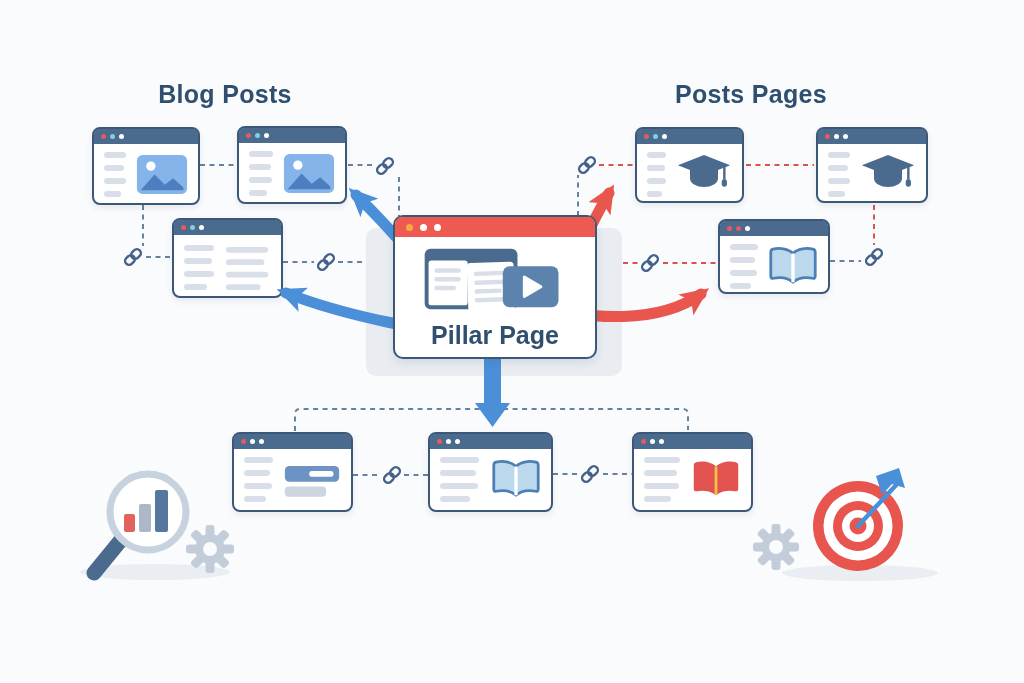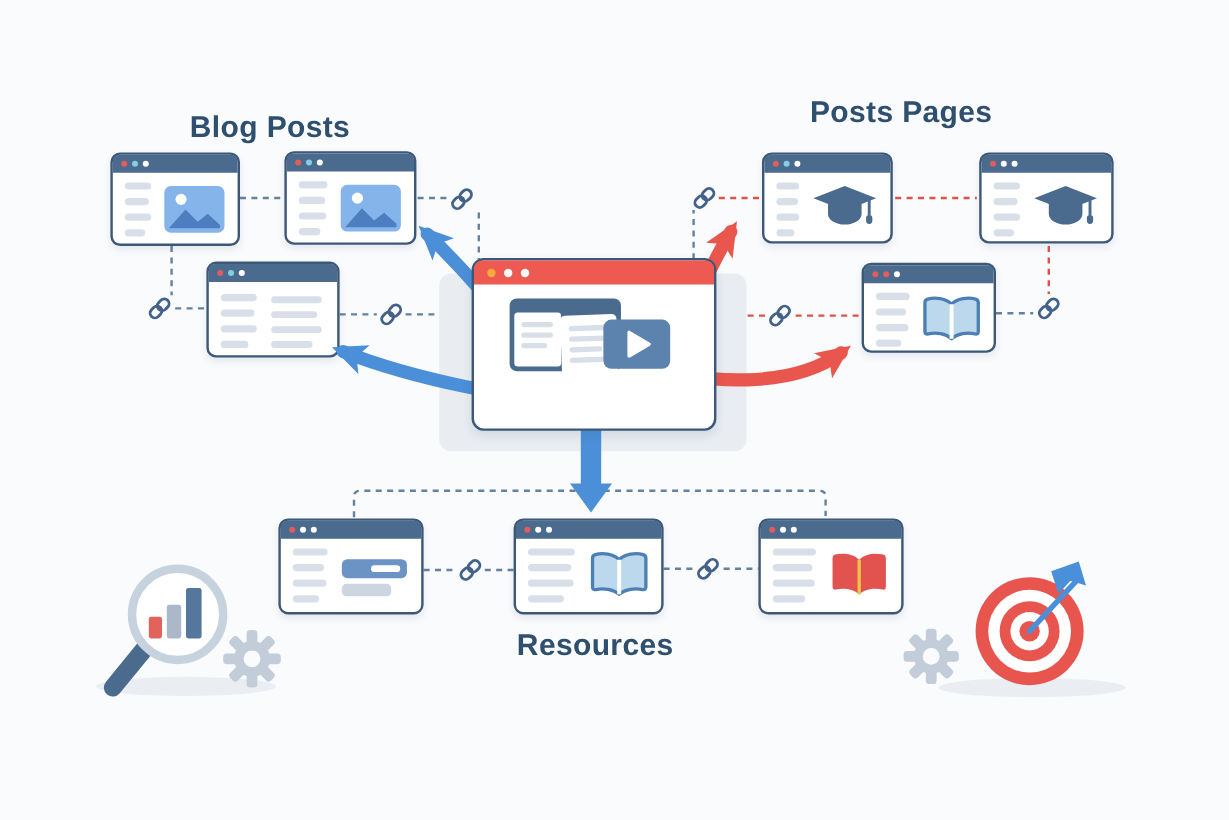--- a/index.html
+++ b/index.html
@@ -5,21 +5,21 @@
   html,body{margin:0;padding:0;}
   .stage{
     position:relative;width:1024px;height:683px;overflow:hidden;
     background:var(--background,#fafbfd);
     font-family:"Liberation Sans",sans-serif;
   }
   .section-title{
     position:absolute;font-size:25px;font-weight:bold;color:var(--heading-text,#2f4f6e);
     text-align:center;letter-spacing:.3px;
   }
-  #title-blog{left:100px;top:80px;width:250px;margin-top:12px;}
+  #title-blog{left:100px;top:80px;width:250px;}
   #title-course{left:626px;top:80px;width:250px;}
   #title-resources{left:371px;top:524px;width:250px;}
 
   
   .bcard{
     position:absolute;background:#fff;border:2px solid var(--card-border,#3b5878);
     border-radius:8px;box-shadow:0 3px 6px rgba(60,80,110,.10);z-index:3;box-sizing:border-box;
   }
   .bcard .bar{
     height:15px;background:var(--card-header-slate,#4a6b8d);
@@ -78,21 +78,20 @@
   .arrow-red-path{fill:none;stroke:var(--arrow-red,#e8564e);stroke-width:11;stroke-linecap:round;}
   .decor{position:absolute;z-index:1;}
 </style>
 </head>
 <body>
 
 <div class="stage">
 
   <div class="section-title" id="title-blog">Blog Posts</div>
   <div class="section-title" id="title-course">Posts Pages</div>
-  <div class="section-title" id="title-resources">Resources</div>
 
   <svg id="connector-layer" class="layer" width="1024" height="683">
     <path class="dash-blue" d="M200 165 H237"></path>
     <path class="dash-blue" d="M348 165 H372"></path>
     <path class="dash-blue" d="M399 177 V216"></path>
     <path class="dash-blue" d="M143 205 V246"></path>
     <path class="dash-blue" d="M146 257 H172"></path>
     <path class="dash-blue" d="M283 262 H314"></path>
     <path class="dash-blue" d="M338 262 H366"></path>
     <path class="dash-blue" d="M578 216 V175"></path>
@@ -389,20 +388,21 @@
               <rect x="81" y="35" width="33" height="4.5" rx="2"></rect>
               <rect x="81" y="44" width="33" height="4.5" rx="2"></rect>
               <rect x="81" y="53" width="28" height="4.5" rx="2"></rect>
               <rect x="81" y="62" width="33" height="4.5" rx="2"></rect>
             </g>
           </g>
           <rect x="110" y="30" width="57" height="42" rx="7" style="fill:var(--icon-blue,#5b83ad)"></rect>
           <path d="M132 41 L132 61 L149 51 Z" style="fill:#ffffff;stroke:#ffffff" stroke-width="3" stroke-linejoin="round"></path>
         </svg>
       </span>
+    <div class="pillar-label">Pillar Page</div>
   </div>
 
   <svg class="decor" style="left:60px;top:432px" width="210" height="160">
     <ellipse cx="95" cy="140" rx="75" ry="8" style="fill:#eaeef2"></ellipse>
     <g>
       <line x1="61" y1="108" x2="34" y2="141" style="stroke:var(--handle-slate,#4a6b8d)" stroke-width="15" stroke-linecap="round"></line>
       <circle cx="88" cy="80" r="38" style="fill:#ffffff;stroke:var(--magnifier-ring,#c6d3de)" stroke-width="7"></circle>
       <rect x="64" y="82" width="11" height="18" rx="2" style="fill:#e2625c"></rect>
       <rect x="79" y="72" width="12" height="28" rx="2" style="fill:#aab8c9"></rect>
       <rect x="95" y="58" width="13" height="42" rx="2" style="fill:#55779e"></rect>

